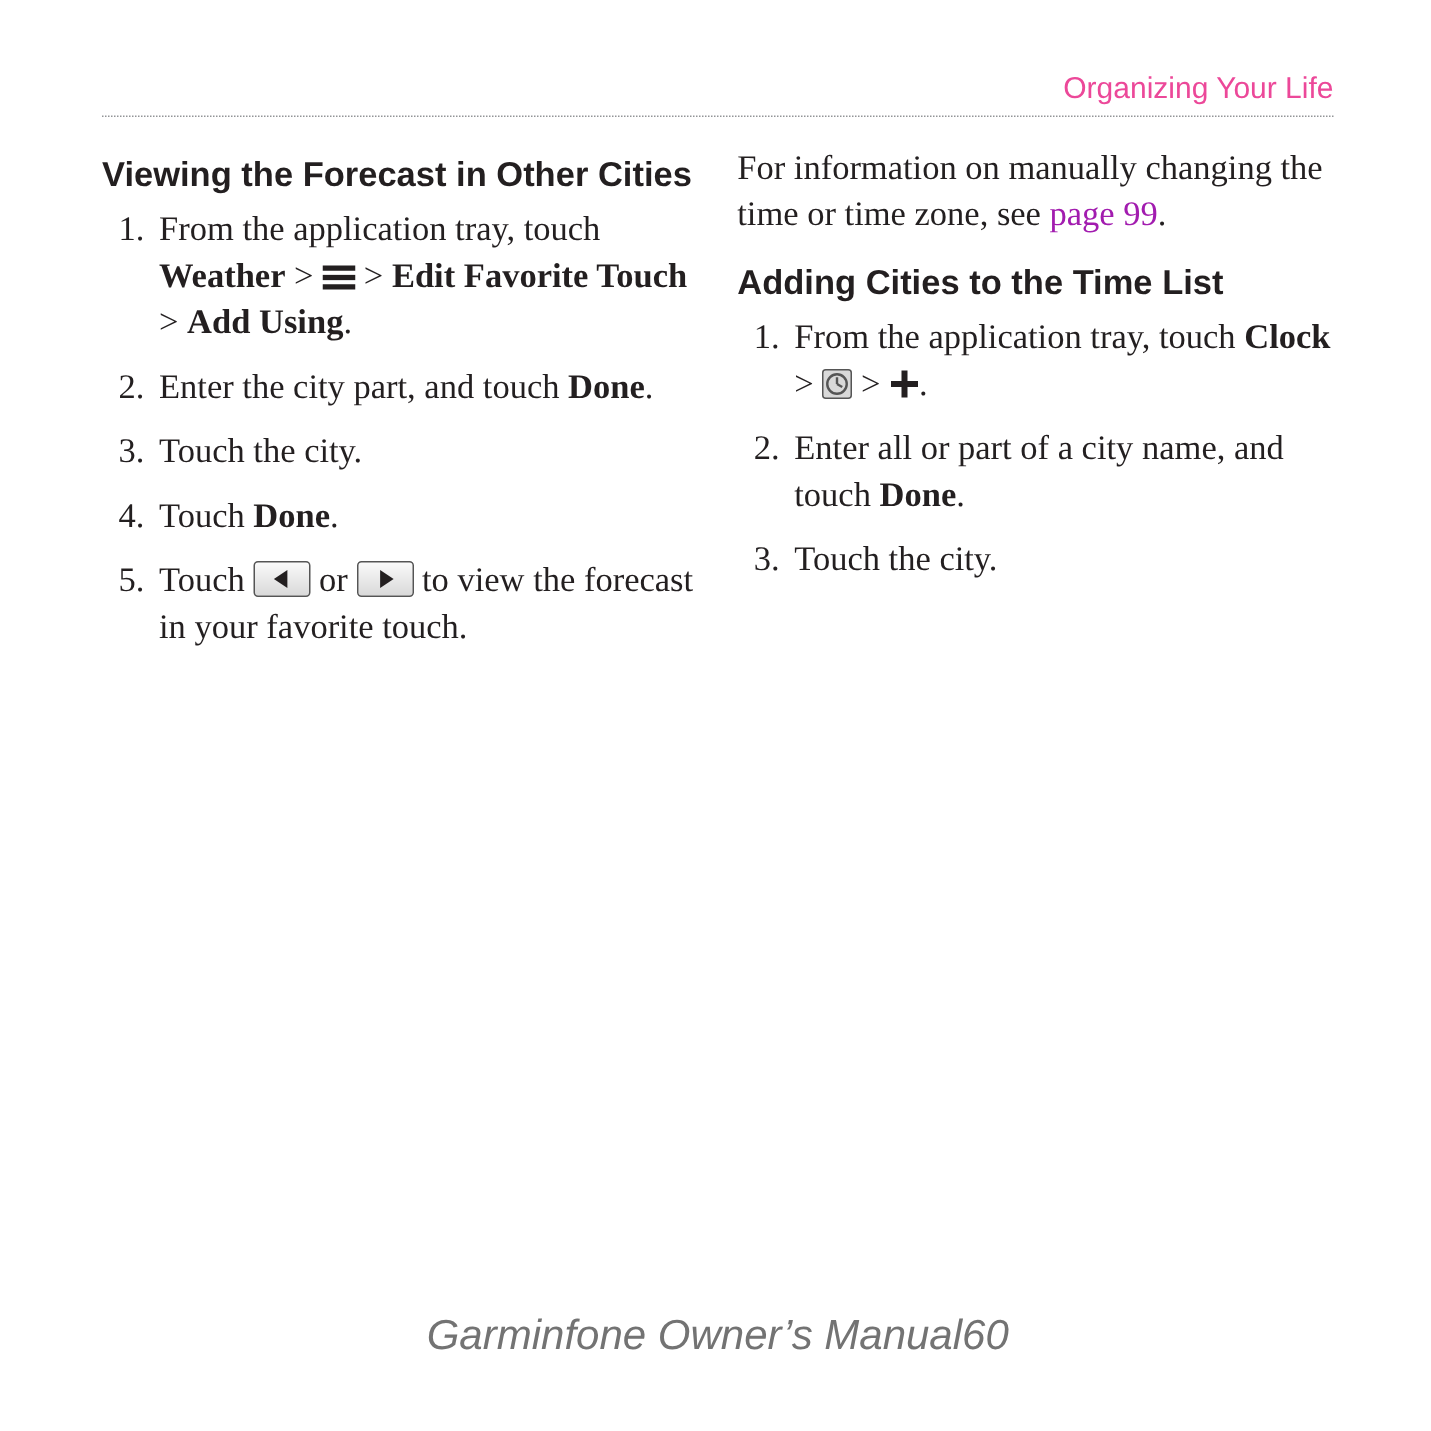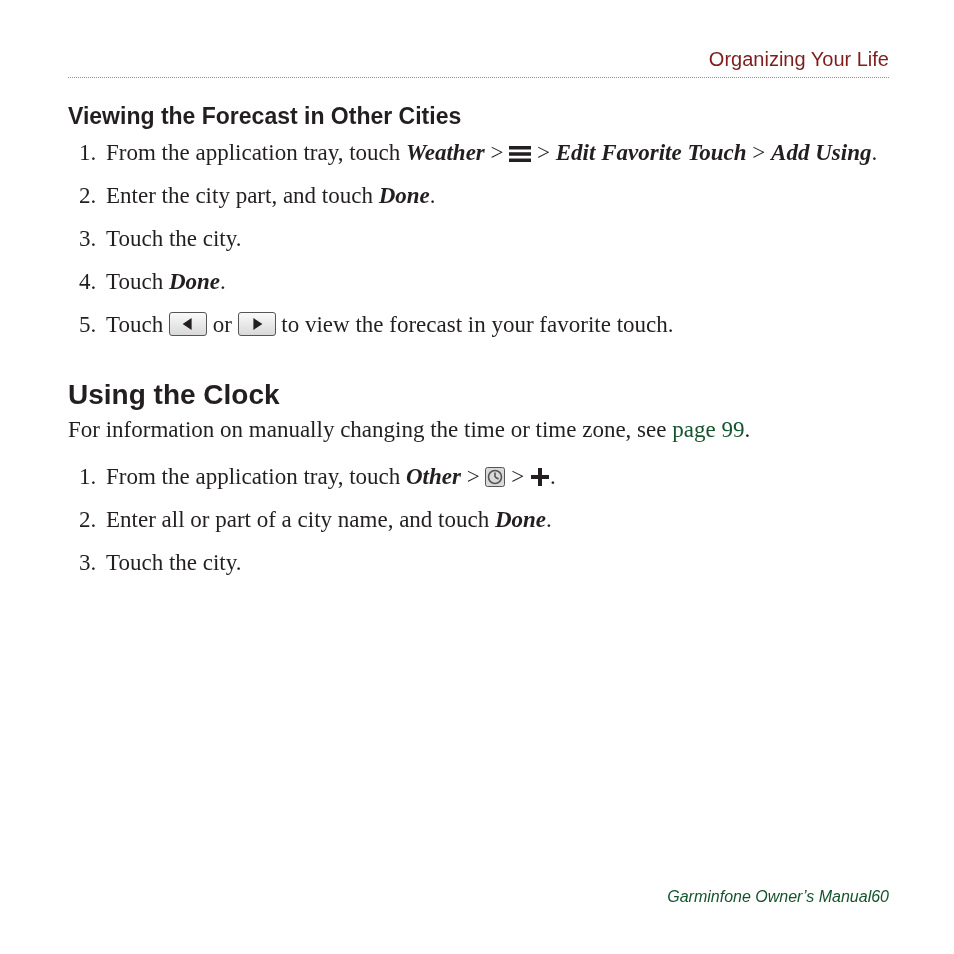--- a/index.html
+++ b/index.html
@@ -12,33 +12,32 @@
   .page {
     width: 954px;
     height: 954px;
     position: relative;
     box-sizing: border-box;
     padding: 48px 65px 0 68px;
   }
   .running-head {
     font-family: Arial, Helvetica, sans-serif;
     font-size: 20px;
-    color: #7f1d1d;
+    color: #ec4899;
     text-align: right;
     padding: 0 0 6px 0;
   }
   .rule {
     border: none;
     border-top: 1px dotted #939598;
     margin: 0 0 18px 0;
   }
   .columns {
     display: flex;
     gap: 26px;
-    flex-direction: column;
   }
   .col {
     flex: 1 1 0;
   }
   
   .h3 {
     font-family: Arial, Helvetica, sans-serif;
     font-weight: bold;
     font-size: 23px;
     line-height: 1.25;
@@ -55,28 +54,28 @@
     list-style: decimal;
     margin: 0;
     padding: 0 0 0 34px;
     font-size: 23px;
     line-height: 1.35;
   }
   ol.steps li {
     padding-left: 4px;
     margin: 4px 0 12px 0;
   }
-  .b { font-weight: bold; font-style: italic; }
+  .b { font-weight: bold; }
   .lead {
     font-size: 23px;
     line-height: 1.35;
     margin: 0 0 16px 0;
   }
   .link {
-    color: #14532d;
+    color: #a21caf;
     text-decoration: none;
   }
   
   .icon {
     display: inline-block;
     vertical-align: -3px;
   }
   .icon-list svg,
   .icon-clock svg,
   .icon-plus svg { display: block; }
@@ -105,25 +104,25 @@
   .nav-btn.next::after {
     border-left: 9px solid #231f20;
     transform: translate(-40%,-50%);
   }
   
   .footer {
     position: absolute;
     left: 68px; right: 65px;
     bottom: 48px;
     display: flex;
-    justify-content: flex-end;
+    justify-content: center;
     font-family: Arial, Helvetica, sans-serif;
     font-style: italic;
-    color: #14532d;
-    font-size: 16px;
+    color: #737373;
+    font-size: 28px;
   }
 </style>
 </head>
 <body>
 
 <div class="page">
   <div class="running-head">Organizing Your Life</div>
   <hr class="rule">
 
   <div class="columns">
@@ -148,29 +147,29 @@
         <li>
           <span>Touch </span><span class="b">Done</span><span>.</span>
         </li>
         <li>
           <span>Touch </span><span class="nav-btn prev"></span><span> or </span><span class="nav-btn next"></span><span> to view the forecast in your favorite touch.</span>
         </li>
       </ol>
     </div>
 
     <div class="col">
-      <div class="h2">Using the Clock</div>
       <p class="lead">
         <span>For information on manually changing the time or time zone, see </span><a href="#" class="link">page 99</a><span>.</span>
       </p>
 
+      <div class="h3">Adding Cities to the Time List</div>
 
       <ol class="steps">
         <li>
-          <span>From the application tray, touch </span><span class="b">Other</span><span> &gt; </span><span class="icon icon-clock"><svg width="20" height="20" viewBox="0 0 20 20">
+          <span>From the application tray, touch </span><span class="b">Clock</span><span> &gt; </span><span class="icon icon-clock"><svg width="20" height="20" viewBox="0 0 20 20">
                 <rect x="0.5" y="0.5" width="19" height="19" rx="2" fill="#d9d9d9" stroke="#555"></rect>
                 <circle cx="10" cy="10" r="6.5" fill="none" stroke="#555" stroke-width="1.6"></circle>
                 <line x1="10" y1="10" x2="10" y2="5.5" stroke="#555" stroke-width="1.6"></line>
                 <line x1="10" y1="10" x2="13.5" y2="12" stroke="#555" stroke-width="1.6"></line>
               </svg></span><span> &gt; </span><span class="icon icon-plus"><svg width="20" height="20" viewBox="0 0 20 20">
                 <rect x="8" y="1" width="4" height="18" fill="#231f20"></rect>
                 <rect x="1" y="8" width="18" height="4" fill="#231f20"></rect>
               </svg></span><span>.</span>
         </li>
         <li>

